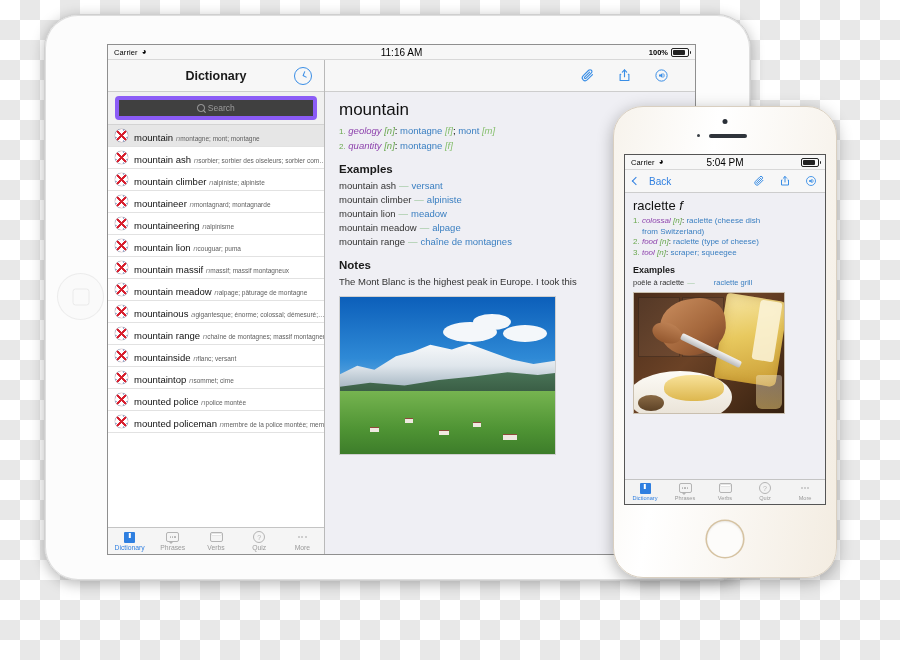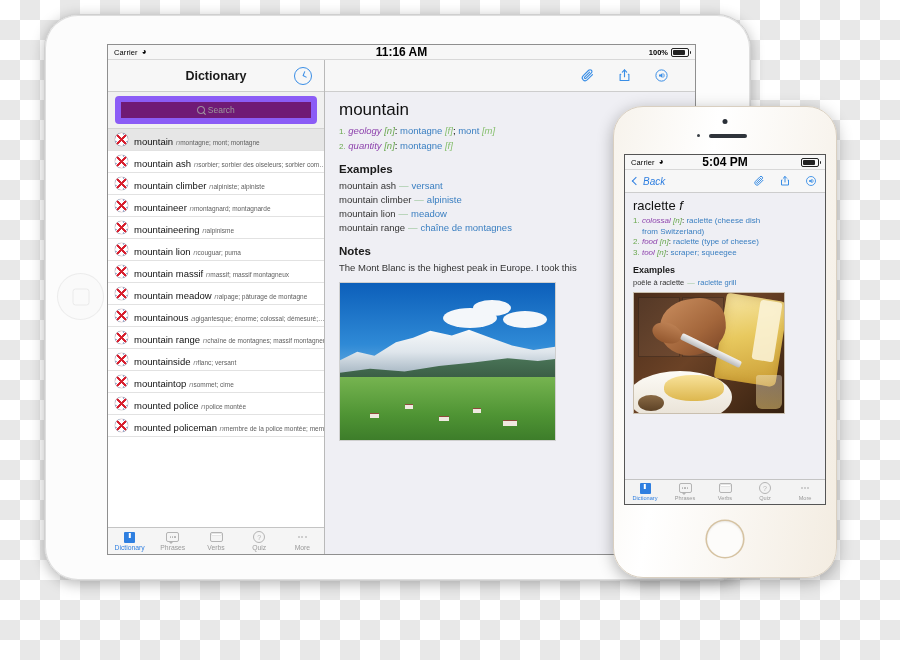--- a/index.html
+++ b/index.html
@@ -36,21 +36,21 @@
     display:flex;flex-direction:column;
   }
 
   
   .ip-status{
     height:14px;flex:0 0 14px;background:#f7f7f7;display:flex;align-items:center;
     padding:0 6px;font-size:8px;color:#000;border-bottom:1px solid #d8d8d8;
   }
   .ip-status .carrier{font-size:7.5px;letter-spacing:.1px;}
   .wifi{margin-left:4px;font-size:8px;line-height:1;}
-  .ip-status .time{position:absolute;left:50%;transform:translateX(-50%);font-size:12px;font-weight:bold;}
+  .ip-status .time{position:absolute;left:50%;transform:translateX(-50%);font-size:10px;font-weight:normal;}
   .ip-status .right{margin-left:auto;display:flex;align-items:center;gap:3px;font-size:7.5px;font-weight:bold;}
   .batt{width:16px;height:7px;border:1px solid #222;border-radius:2px;position:relative;}
   .batt::after{content:"";position:absolute;right:-3px;top:2px;width:1.5px;height:3px;background:#222;border-radius:0 1px 1px 0;}
   .batt i{position:absolute;left:1px;top:1px;bottom:1px;width:12px;background:#222;border-radius:1px;display:block;}
 
   .ip-body{flex:1;display:flex;min-height:0;}
 
   
   .master{
     width:216px;flex:0 0 216px;background:#fff;display:flex;flex-direction:column;
@@ -63,21 +63,21 @@
   .master-nav .title{font-size:12.5px;font-weight:bold;color:#1a1a1a;}
   .clock-ico{position:absolute;right:12px;top:50%;transform:translateY(-50%);
     width:16px;height:16px;border:1.3px solid #3a8ee6;border-radius:50%;}
   .clock-ico b{position:absolute;left:50%;top:3.2px;width:1.1px;height:5px;background:#3a8ee6;
     transform-origin:bottom center;transform:translateX(-50%) rotate(22deg);display:block;}
   .clock-ico i{position:absolute;left:50%;top:7px;width:4.2px;height:1.1px;background:#3a8ee6;
     transform-origin:left center;transform:rotate(28deg);display:block;}
 
   .search-wrap{background:#f0f0f0;padding:4px 7px;border-bottom:1px solid #d3d3d3;}
   .search-box{
-    height:16px;background:#701a75;border:6px solid #8b5cf6;border-radius:4px;
+    height:16px;background:#404040;border:4px solid #8b5cf6;border-radius:4px;
     display:flex;align-items:center;justify-content:center;gap:3px;
     font-size:8.5px;color:#9b9b9b;
   }
   .mag{width:5.5px;height:5.5px;border:1.1px solid #a6a6a6;border-radius:50%;position:relative;display:inline-block;}
   .mag::after{content:"";position:absolute;right:-2.4px;bottom:-1.6px;width:3px;height:1.1px;background:#a6a6a6;transform:rotate(45deg);}
 
   .word-list{flex:1;overflow:hidden;background:#fff;}
   .wrow{display:flex;align-items:center;gap:6px;padding:3.5px 5px 3.5px 7px;
     border-bottom:1px solid #e2e2e2;height:22px;box-sizing:border-box;}
   .wrow.sel{background:#e6e6e6;}
@@ -184,21 +184,21 @@
   .ip-screen{
     position:absolute;left:10px;top:47px;width:200px;height:349px;background:#efeff4;
     overflow:hidden;border:1px solid #555;display:flex;flex-direction:column;
   }
   .ip-home{position:absolute;left:50%;transform:translateX(-50%);bottom:20px;width:36px;height:36px;
     border-radius:50%;background:#fdfcfa;
     box-shadow:0 0 0 1.6px #d6c3a2, inset 0 1px 2px rgba(0,0,0,.08);}
 
   .ph-nav{height:22px;flex:0 0 22px;background:#f7f7f7;border-bottom:1px solid #cdcdcd;
     display:flex;align-items:center;padding:0 8px;}
-  .back{display:flex;align-items:center;gap:4px;color:#2f7fe0;font-size:10px;font-style:italic;}
+  .back{display:flex;align-items:center;gap:10px;color:#2f7fe0;font-size:10px;}
   .chev{width:5px;height:5px;border-left:1.5px solid #2f7fe0;border-bottom:1.5px solid #2f7fe0;
     transform:rotate(45deg);display:block;}
   .ph-nav .icons{margin-left:auto;display:flex;gap:14px;align-items:center;}
   .ph-body{flex:1;overflow:hidden;padding:5px 8px 0 8px;}
   .ph-head{font-size:13px;color:#111;line-height:16px;margin-bottom:2px;}
   .ph-head em{font-style:italic;}
   .ph-sense{font-size:8px;line-height:10.5px;}
   .ph-sense .ind{padding-left:9px;display:block;}
   .ph-sec{font-size:9px;font-weight:bold;color:#1a1a1a;margin:7px 0 3px 0;}
   .ph-ex{font-size:7.5px;color:#333;line-height:10px;}
@@ -403,20 +403,21 @@
             <div class="headword">mountain</div>
             <div id="ipad-senses">
                 <div class="sense"><span class="snum">1.</span> <span class="scat">geology</span> <span class="spos">[n]</span>: <span class="sdef">montagne</span> <span class="sgen">[f]</span>; <span class="sdef">mont</span> <span class="sgen">[m]</span></div>
                 <div class="sense"><span class="snum">2.</span> <span class="scat">quantity</span> <span class="spos">[n]</span>: <span class="sdef">montagne</span> <span class="sgen">[f]</span></div>
               </div>
             <h3 class="sec">Examples</h3>
             <div id="ipad-examples">
                 <div class="ex"><span>mountain ash</span><span class="dash">—</span><span class="tr">versant</span></div>
                 <div class="ex"><span>mountain climber</span><span class="dash">—</span><span class="tr">alpiniste</span></div>
                 <div class="ex"><span>mountain lion</span><span class="dash">—</span><span class="tr">meadow</span></div>
+                <div class="ex"><span>mountain meadow</span><span class="dash">—</span><span class="tr">alpage</span></div>
                 <div class="ex"><span>mountain range</span><span class="dash">—</span><span class="tr">chaîne de montagnes</span></div>
               </div>
             <h3 class="sec">Notes</h3>
             <div class="note">The Mont Blanc is the highest peak in Europe. I took this</div>
 
             <div class="photo-alps">
               <div class="pa-sky"></div>
               <div class="pa-cloud" style="left:48%;top:16%;width:54px;height:20px;"></div>
               <div class="pa-cloud" style="left:62%;top:11%;width:38px;height:16px;"></div>
               <div class="pa-cloud" style="left:76%;top:18%;width:44px;height:17px;"></div>
@@ -487,21 +488,21 @@
           <span>raclette</span>
           <em>f</em>
         </div>
         <div id="ph-senses">
             <div class="ph-sense"><span class="snum">1.</span> <span class="scat">colossal</span> <span class="spos">[n]</span>: <span class="sdef">raclette (cheese dish</span><span class="ind sdef">from Switzerland)</span></div>
             <div class="ph-sense"><span class="snum">2.</span> <span class="scat">food</span> <span class="spos">[n]</span>: <span class="sdef">raclette (type of cheese)</span></div>
             <div class="ph-sense"><span class="snum">3.</span> <span class="scat">tool</span> <span class="spos">[n]</span>: <span class="sdef">scraper; squeegee</span></div>
           </div>
         <div class="ph-sec">Examples</div>
         <div id="ph-examples">
-            <div class="ph-ex"><span>poêle à raclette</span><span class="dash" style="color:#9fc7a0;margin:0 3px;">—</span><span class="tr" style="color:#3a7fc1;">raclette grill</span></div>
+            <div class="ph-ex"><span>poêle à raclette</span><span class="dash" style="color:#9fc7a0;margin:0 3px;">—</span><span class="tr" style="color:#3a7fc1;margin-left:16px;">raclette grill</span></div>
           </div>
 
         <div class="photo-rac">
           <div class="pr-bg"></div>
           <div class="pr-panel" style="left:4px;top:4px;width:40px;height:58px;"></div>
           <div class="pr-panel" style="left:48px;top:4px;width:40px;height:58px;"></div>
           <div class="pr-cheese"></div>
           <div class="pr-rind"></div>
           <div class="pr-plate"></div>
           <div class="pr-melt2"></div>

